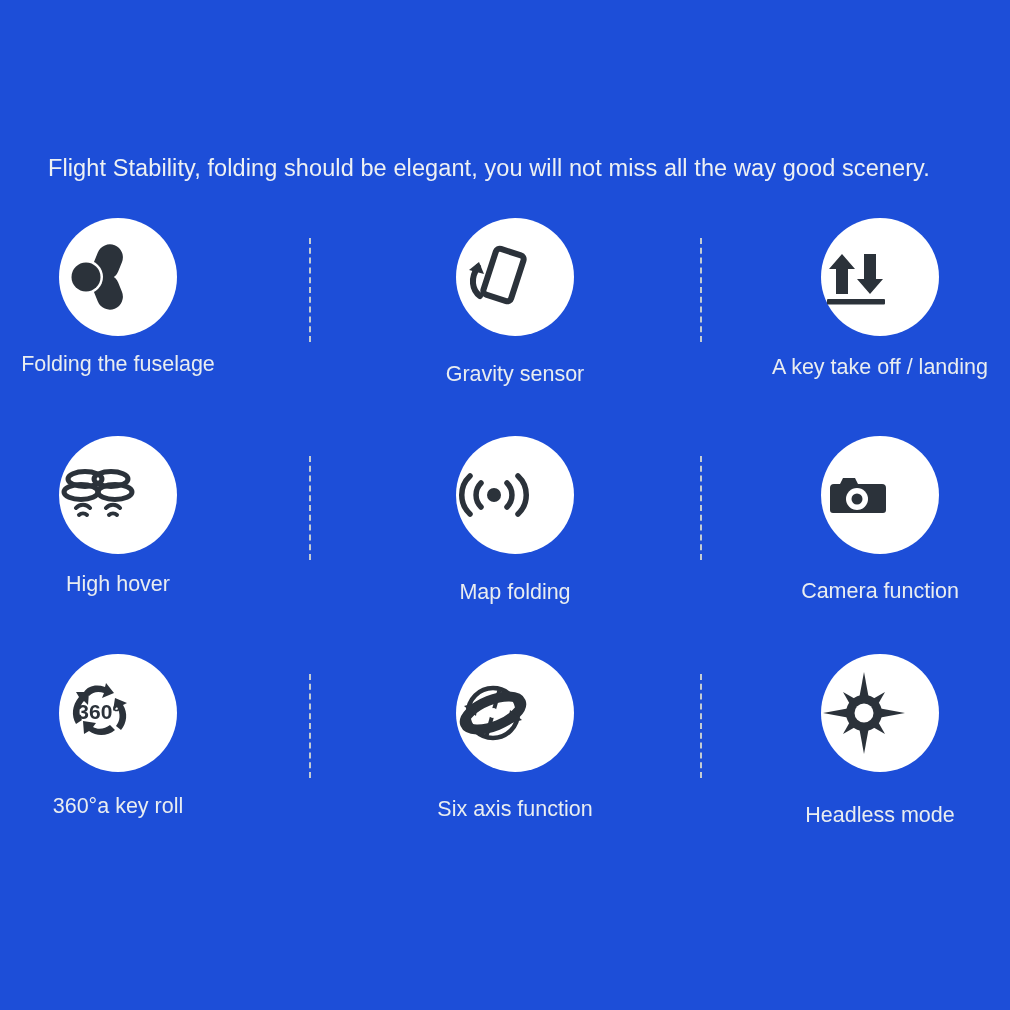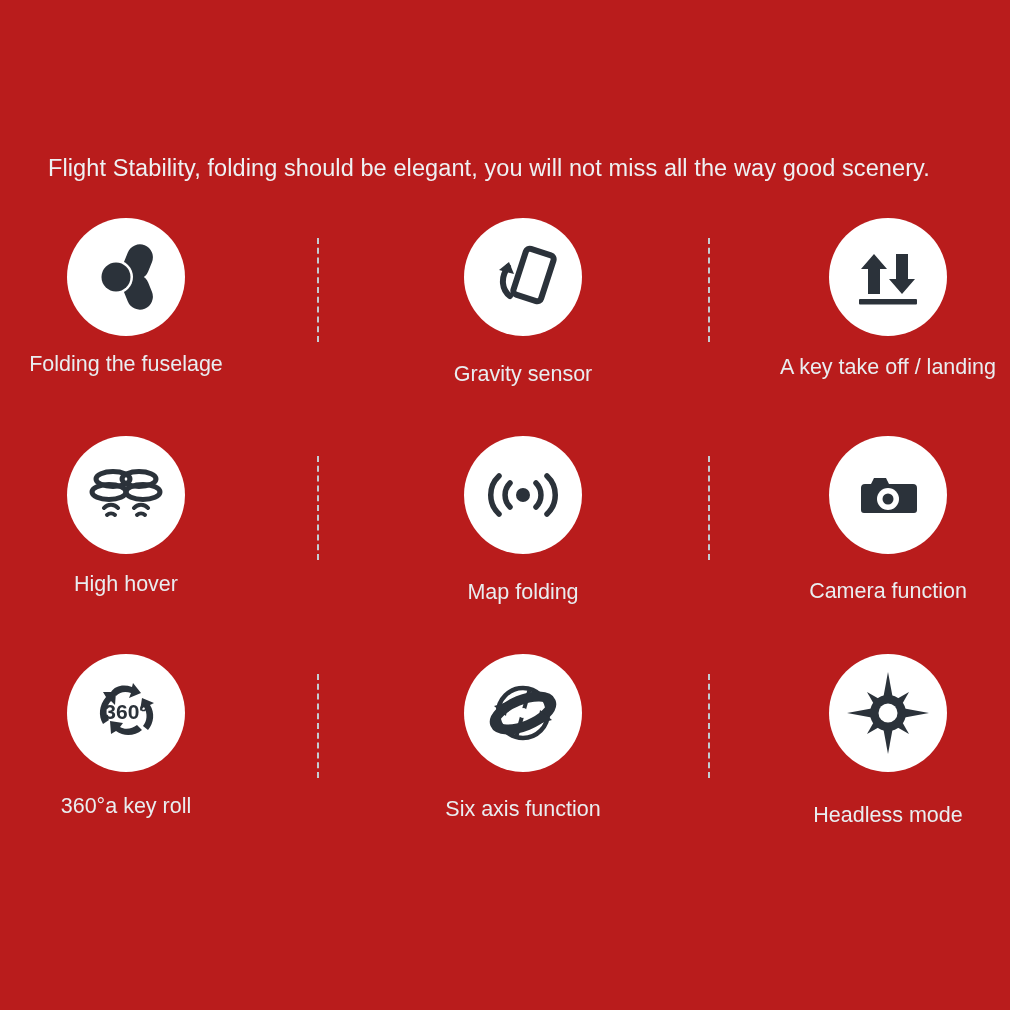--- a/index.html
+++ b/index.html
@@ -5,40 +5,39 @@
   * { margin:0; padding:0; box-sizing:border-box; }
   html, body {
     width:1010px; height:1010px;
     background:#293038;
     font-family:"Liberation Sans", sans-serif;
     overflow:hidden;
   }
   .page {
     position:relative;
     width:1010px; height:1010px;
-    background:#b91c1c;
+    background:#1d4ed8;
   }
 
   
   .headline {
     position:absolute;
     left:48px; top:155px;
     width:930px;
     color:#eef1f3;
     font-size:23.5px;
     letter-spacing:0.1px;
     white-space:nowrap;
   }
 
   
   .grid {
     position:absolute;
     left:0; top:218px;
     width:1010px;
-    padding-left:8px;
   }
   .row {
     position:relative;
     height:218px;
   }
   .cell {
     position:absolute;
     top:0;
     width:280px;
     height:200px;
@@ -50,21 +49,21 @@
   .circle {
     position:absolute;
     top:0;
     left:50%;
     transform:translateX(-50%);
     width:118px; height:118px;
     border-radius:50%;
     background:#ffffff;
     display:flex;
     align-items:center;
-    justify-content:center;
+    justify-content:flex-start;
   }
   .circle svg { display:block; }
 
   .label {
     position:absolute;
     top:133px;
     left:0; width:280px;
     text-align:center;
     color:#e9edf0;
     font-size:21.5px;

